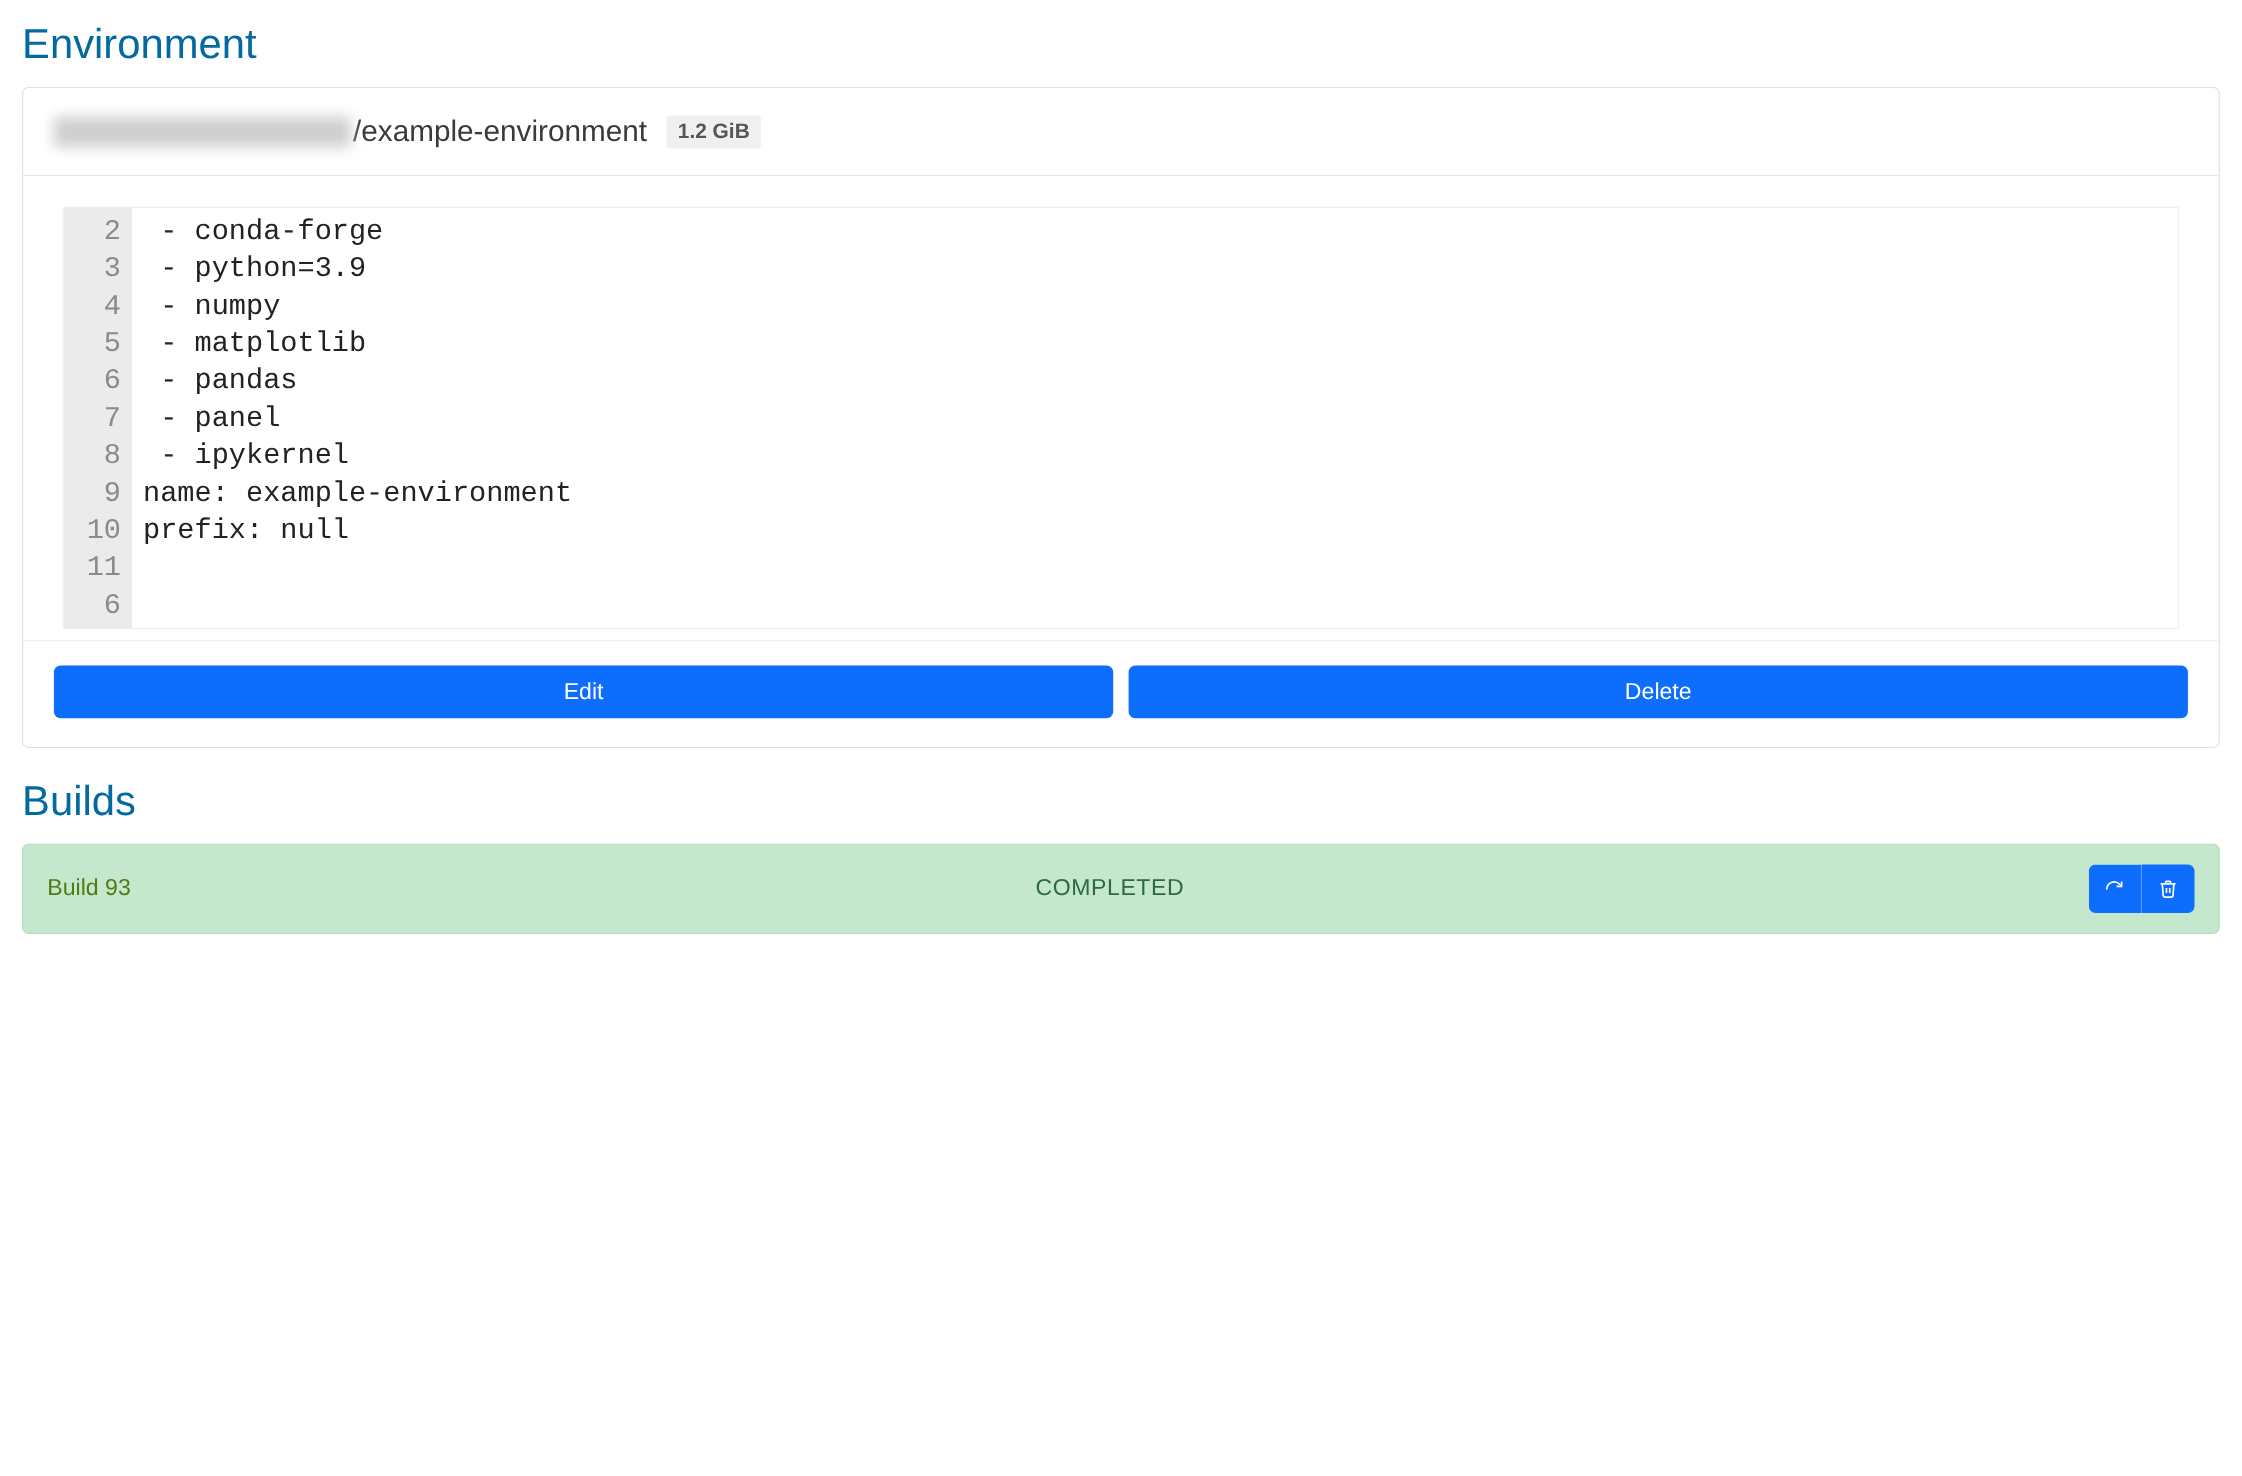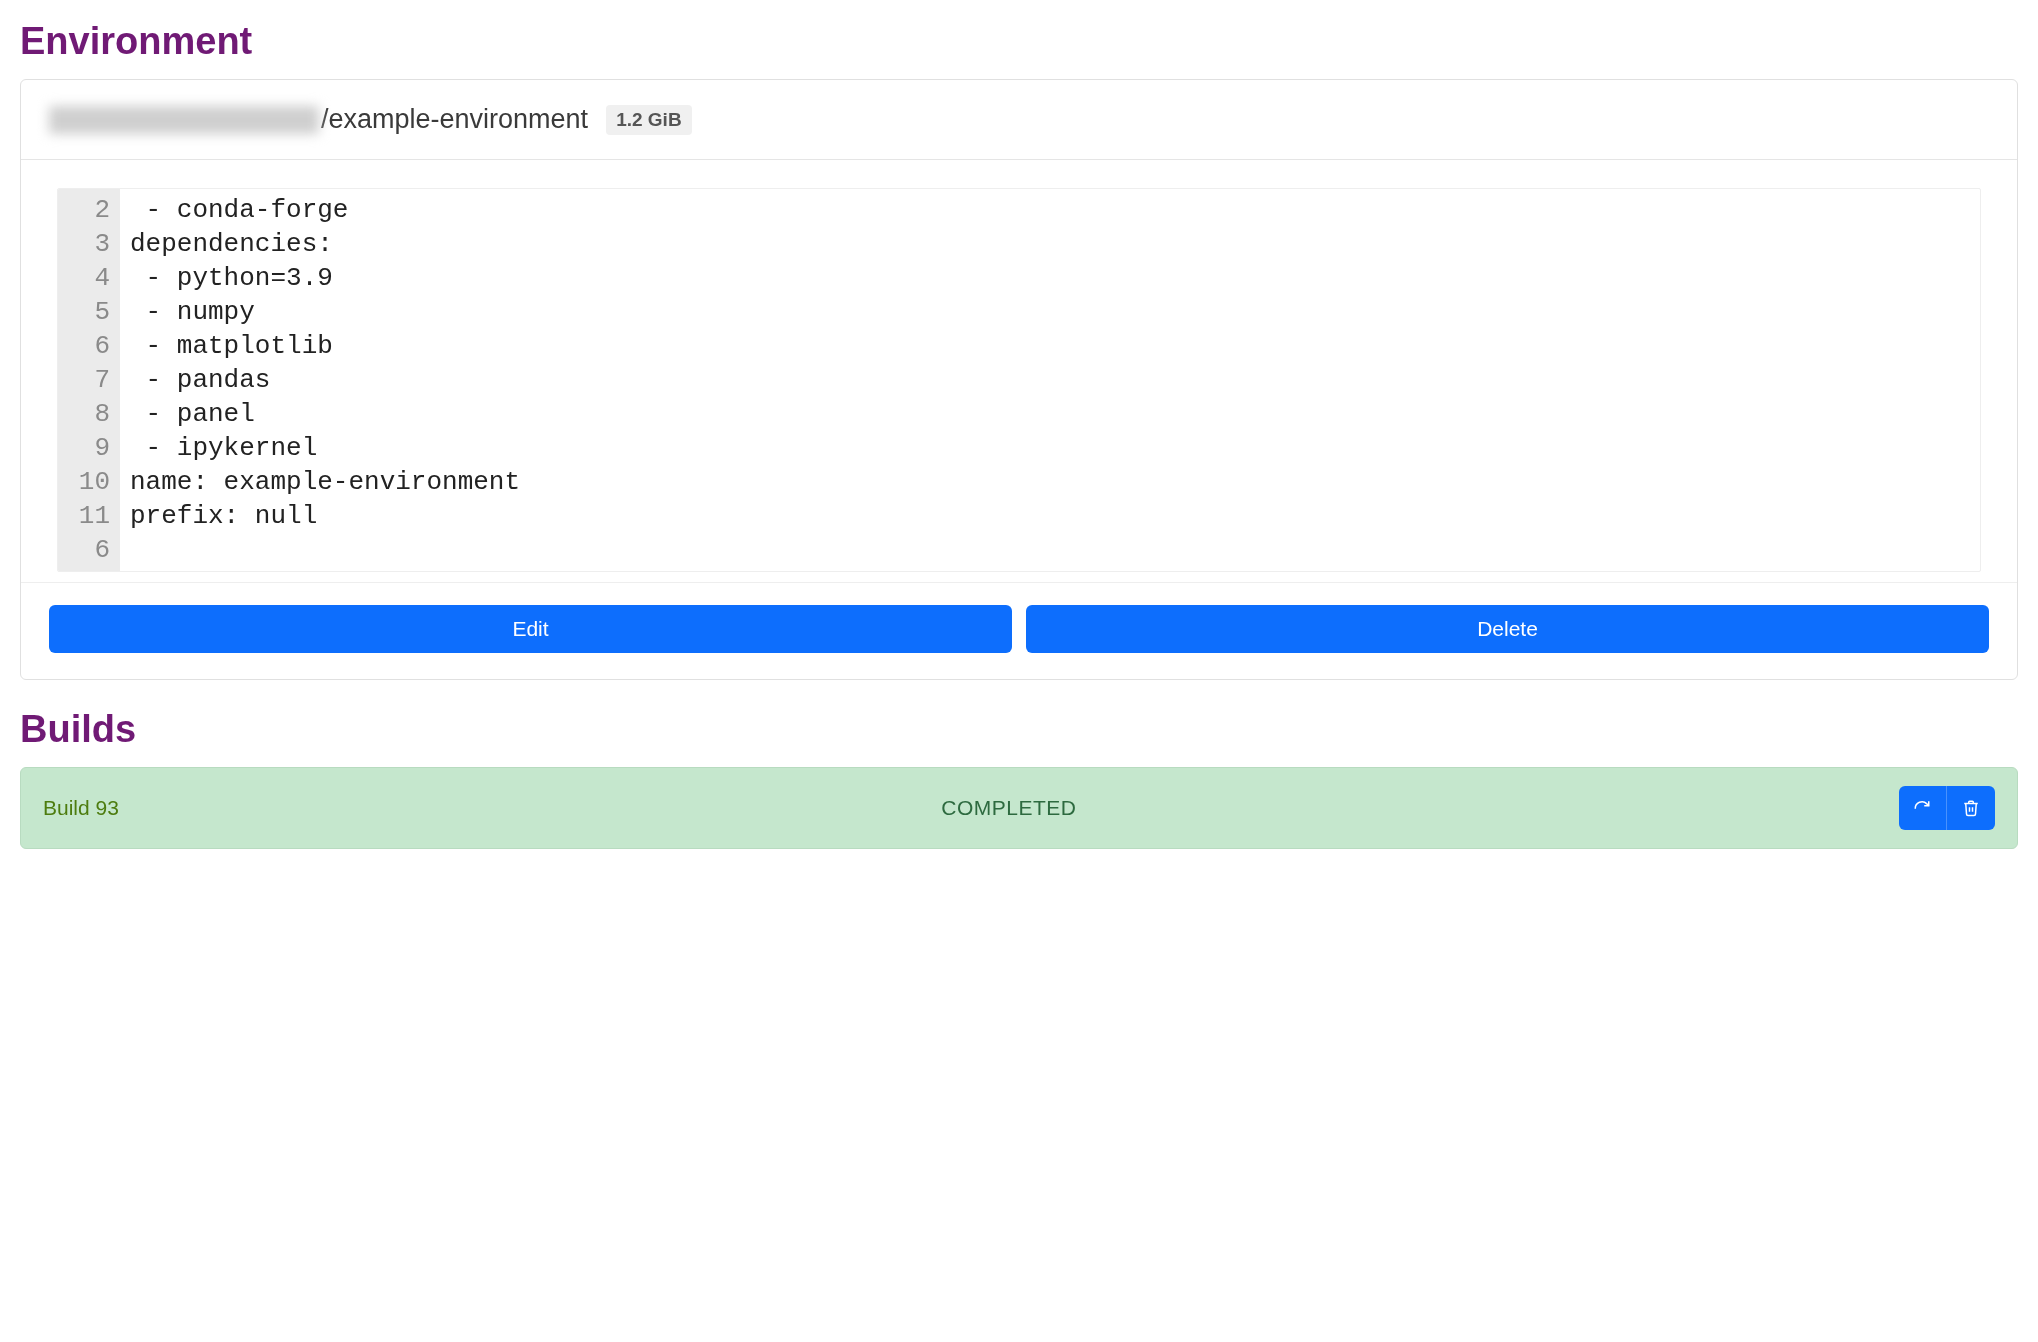--- a/index.html
+++ b/index.html
@@ -8,23 +8,23 @@
       padding: 0;
     }
     body {
       font-family: -apple-system, BlinkMacSystemFont, "Segoe UI", Helvetica, Arial, sans-serif;
       background: #ffffff;
       padding: 20px;
       color: #212529;
     }
     .section-heading {
       font-size: 38px;
-      font-weight: 700;
+      font-weight: 400;
       margin-bottom: 16px;
-      color: #701a75;
+      color: #0369a1;
     }
     .card {
       border: 1px solid #e0e0e0;
       border-radius: 6px;
       background: #ffffff;
       margin-bottom: 28px;
     }
     .card-header {
       padding: 24px 28px;
       border-bottom: 1px solid #e5e5e5;
@@ -184,21 +184,21 @@
           <div>4</div>
           <div>5</div>
           <div>6</div>
           <div>7</div>
           <div>8</div>
           <div>9</div>
           <div>10</div>
           <div>11</div>
           <div>6</div>
         </div>
-      <div class="code-lines" id="codelines"><div> - conda-forge</div><div>dependencies:</div><div> - python=3.9</div><div> - numpy</div><div> - matplotlib</div><div> - pandas</div><div> - panel</div><div> - ipykernel</div><div>name: example-environment</div><div>prefix: null</div><div>&nbsp;</div></div>
+      <div class="code-lines" id="codelines"><div> - conda-forge</div><div> - python=3.9</div><div> - numpy</div><div> - matplotlib</div><div> - pandas</div><div> - panel</div><div> - ipykernel</div><div>name: example-environment</div><div>prefix: null</div><div>&nbsp;</div></div>
     </div>
   </div>
 
   <div class="button-row">
     <button class="btn-primary">Edit</button>
     <button class="btn-primary">Delete</button>
   </div>
 </div>
 
 <h1 class="section-heading">Builds</h1>

